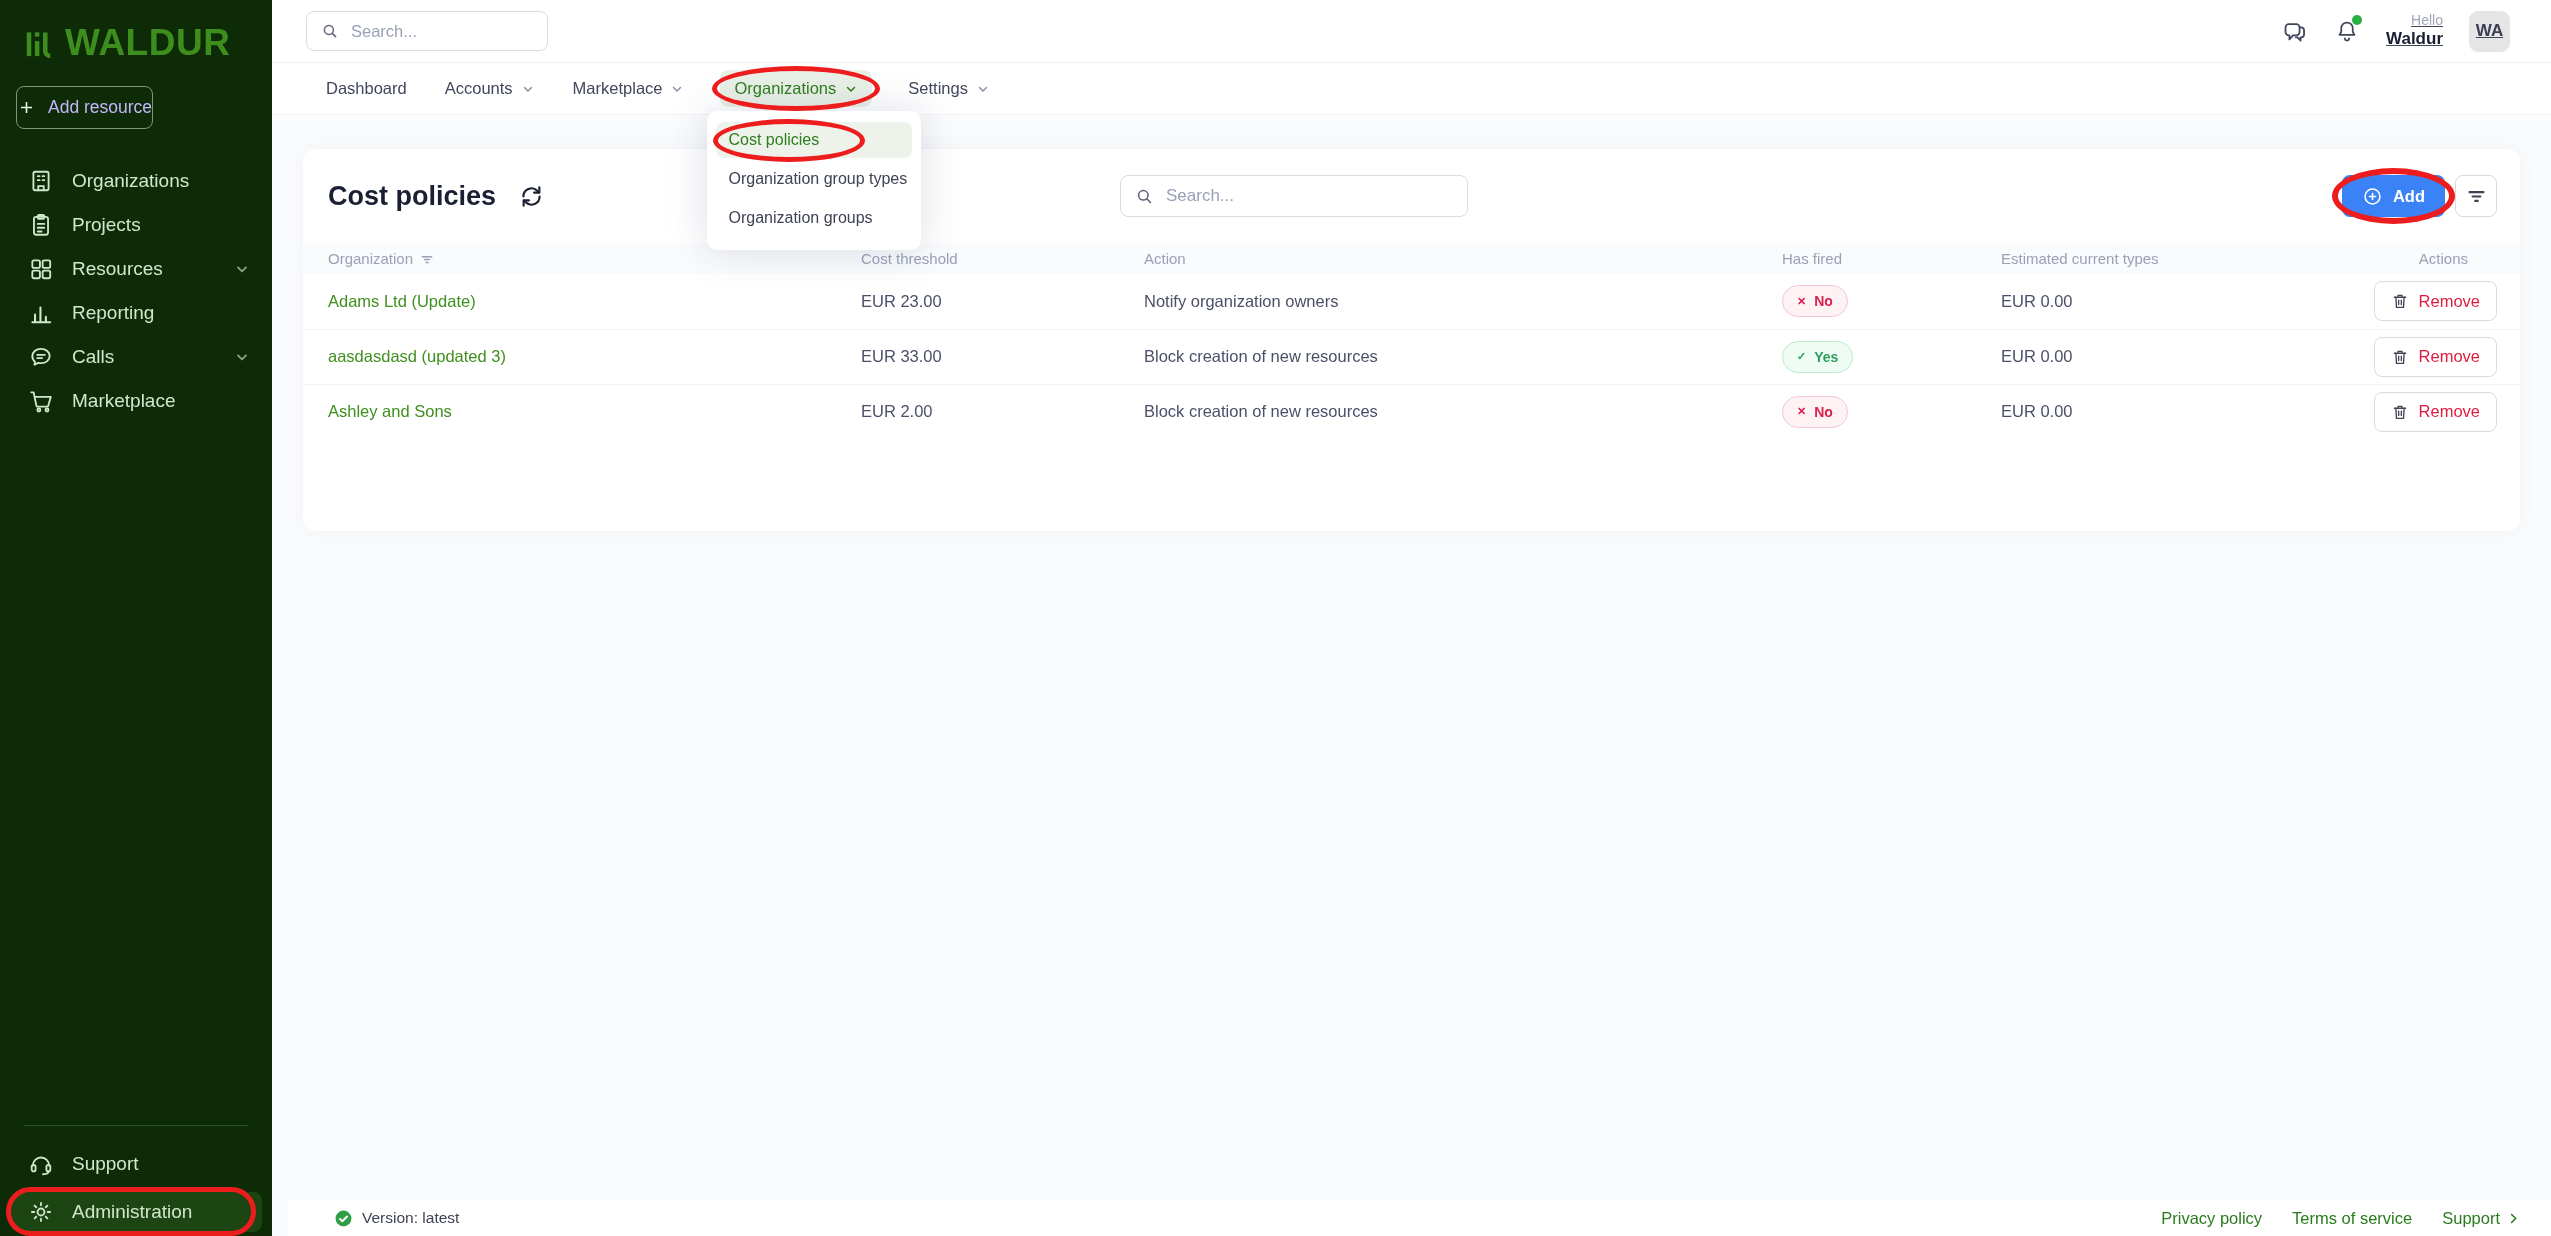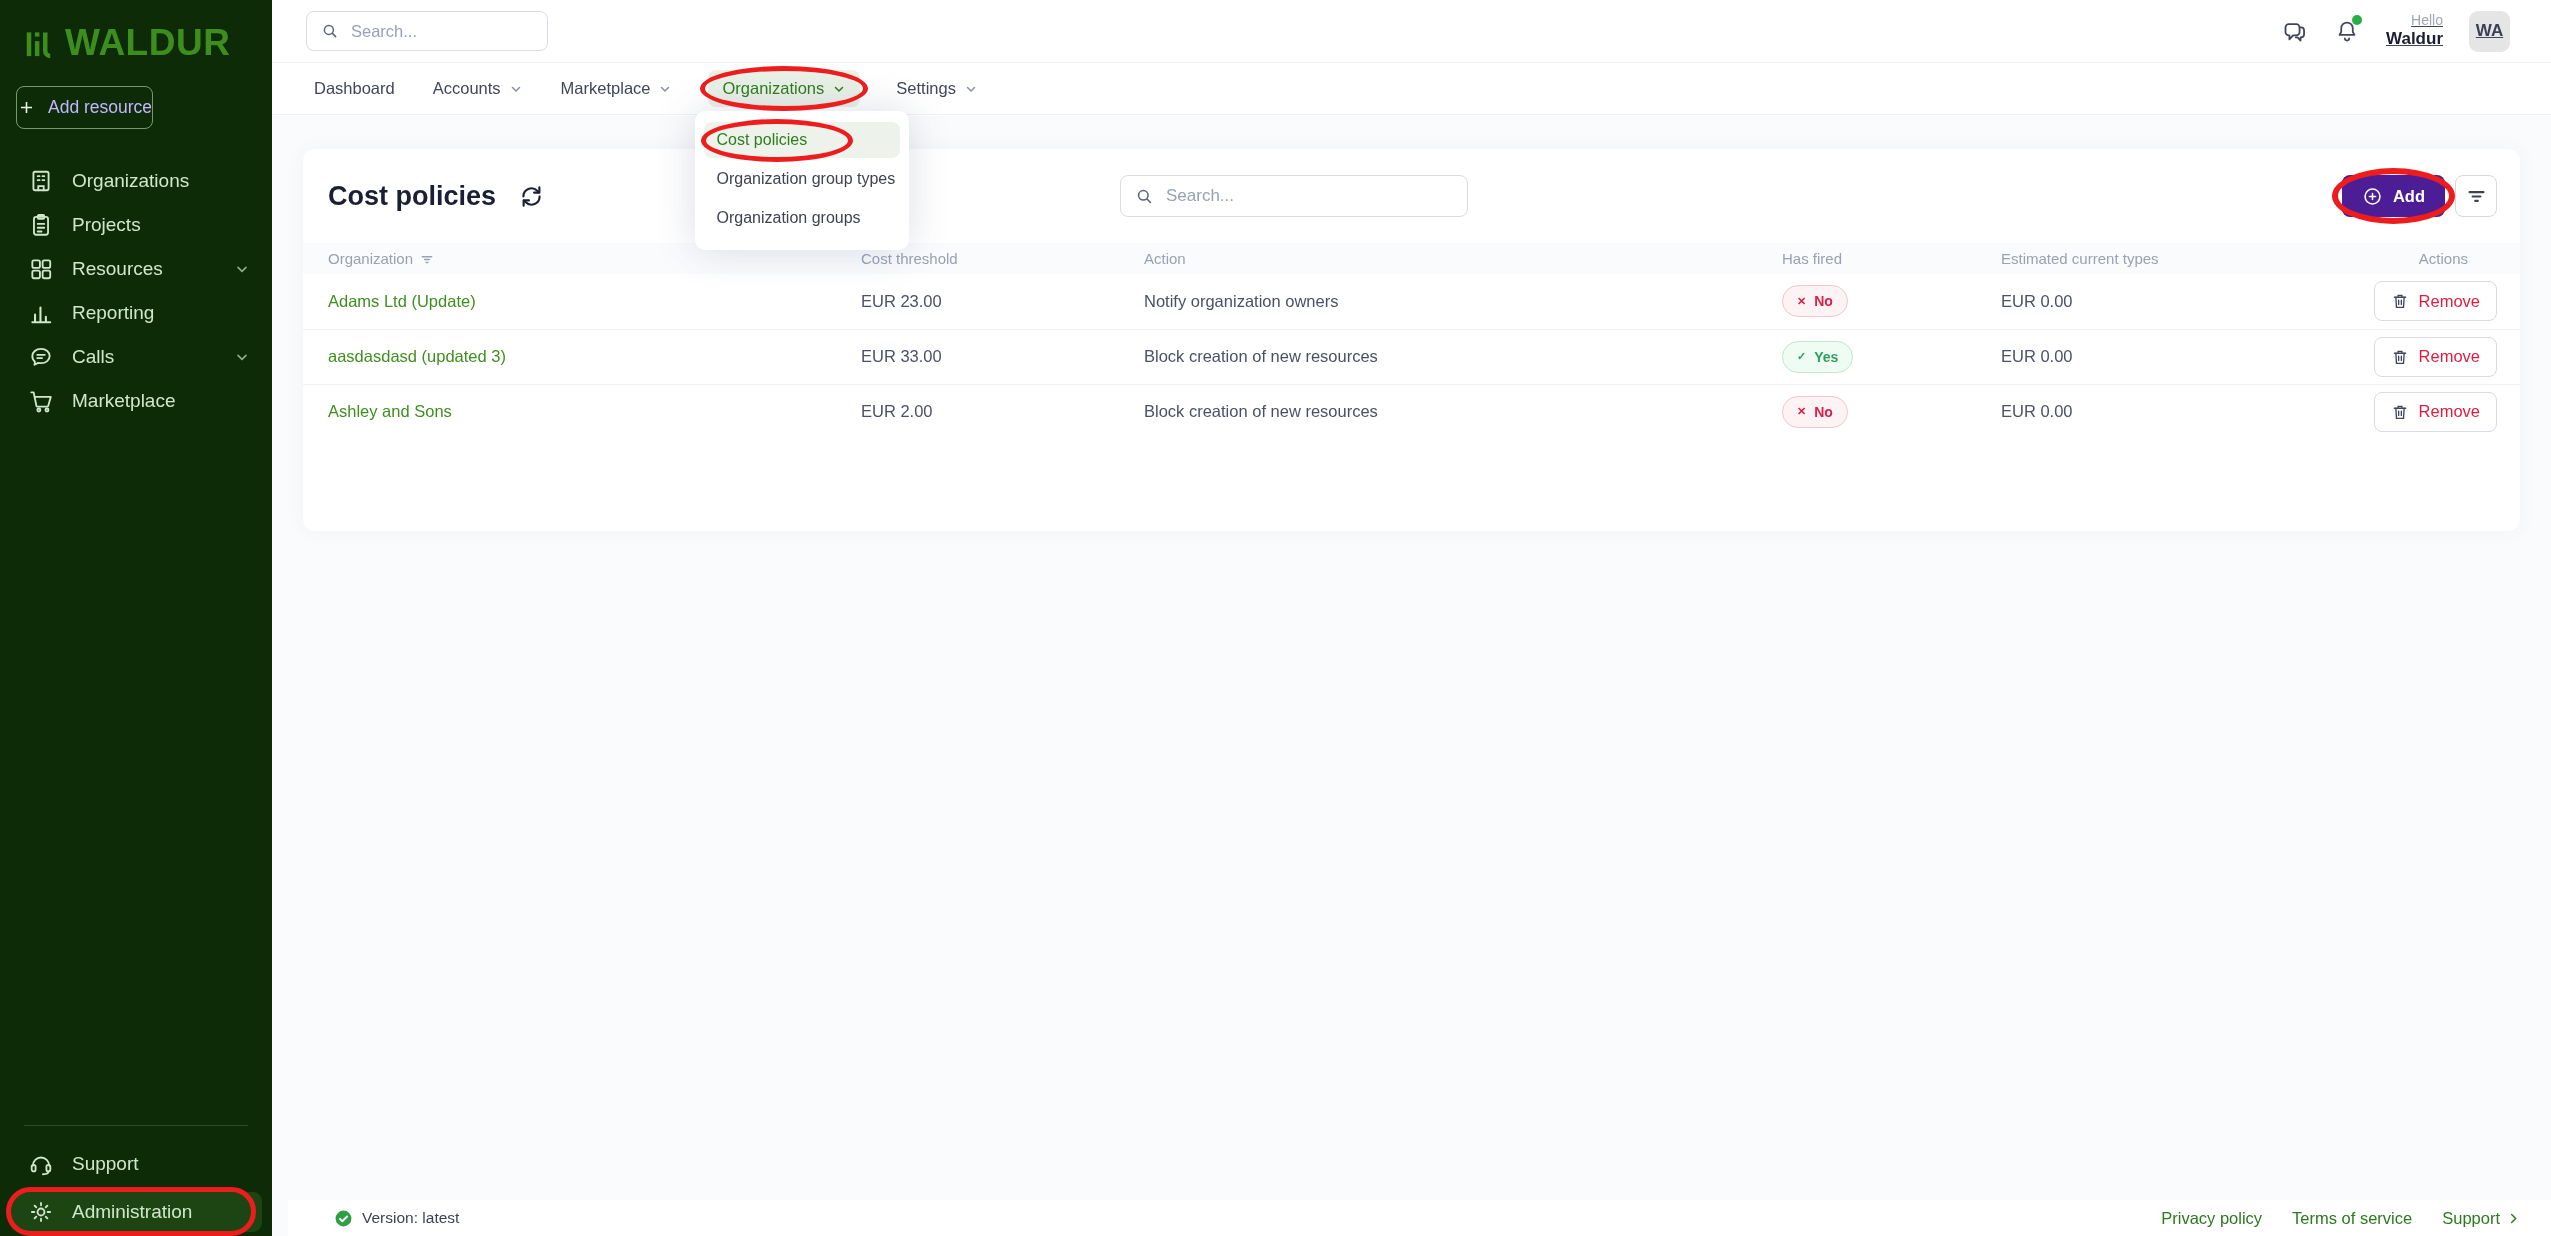--- a/index.html
+++ b/index.html
@@ -61,21 +61,21 @@
     border-radius:50%; background:#27ae44; }
   .user-greeting { text-align:right; line-height:1.2; }
   .greet-small { font-size:14px; color:#a1a5b7; }
   .greet-name { font-size:17px; font-weight:700; color:#1a1f33; }
   .avatar {
     width:41px; height:41px; border-radius:9px; background:#e5e5e5;
     display:flex; align-items:center; justify-content:center;
     font-size:17px; font-weight:700; color:#3a3f52; cursor:pointer;
   }
   .header-row2 {
-    height:52px; display:flex; align-items:center; gap:34px; padding-left:40px;
+    height:52px; display:flex; align-items:center; gap:34px; padding-left:52px;
     border-bottom:1px solid #eff2f5; background:#fff;
   }
   .nav-item {
     display:flex; align-items:center; gap:8px; font-size:16.5px; color:#41465c;
     cursor:pointer; padding:9px 2px; position:relative;
   }
   .nav-item .chev { color:#8a90a5; }
   .nav-item.active {
     color:#2e7d1e; background:#e9f0e6; border-radius:8px; padding:9px 14px;
   }
@@ -99,21 +99,21 @@
     position:absolute; left:31px; top:33px; width:2217px; height:382px;
     background:#fff; border-radius:12px; box-shadow:0 0 20px rgba(76,87,125,.05);
   }
   .card-header { height:94px; display:flex; align-items:center; padding:0 23px 0 25px; position:relative; }
   .page-title { font-size:27px; font-weight:700; color:#1a1f33; }
   .refresh-btn { margin-left:22px; color:#1a1f33; cursor:pointer; }
   .card-search { position:absolute; left:817px; top:26px; width:348px; height:42px; }
   .card-search input { font-size:17px; }
   .card-controls { margin-left:auto; display:flex; align-items:center; gap:10px; }
   .add-btn {
-    height:42px; padding:0 20px; background:#4c1d95; border:none; border-radius:8px;
+    height:42px; padding:0 20px; background:#3b82f6; border:none; border-radius:8px;
     color:#fff; font-size:16.5px; font-weight:600; display:flex; align-items:center; gap:10px;
     cursor:pointer; position:relative; font-family:"Liberation Sans", sans-serif;
   }
   .filter-btn {
     width:42px; height:42px; border:1px solid #d5d9e2; border-radius:8px; background:#fff;
     display:flex; align-items:center; justify-content:center; color:#3f4254; cursor:pointer;
   }
 
   table { width:100%; border-collapse:collapse; table-layout:fixed; }
   thead th {

